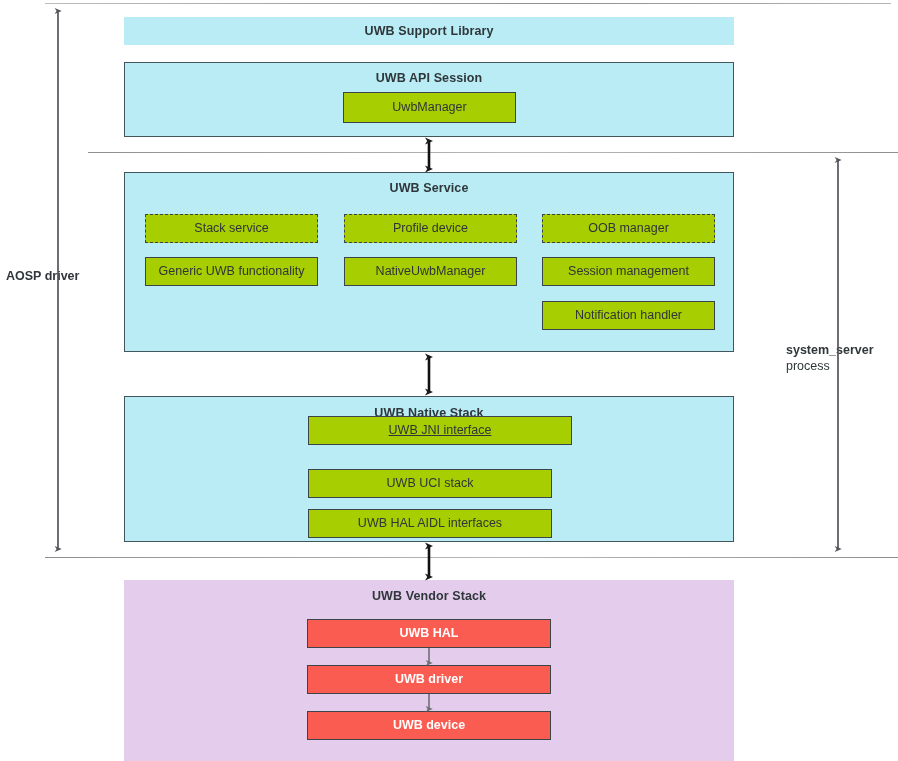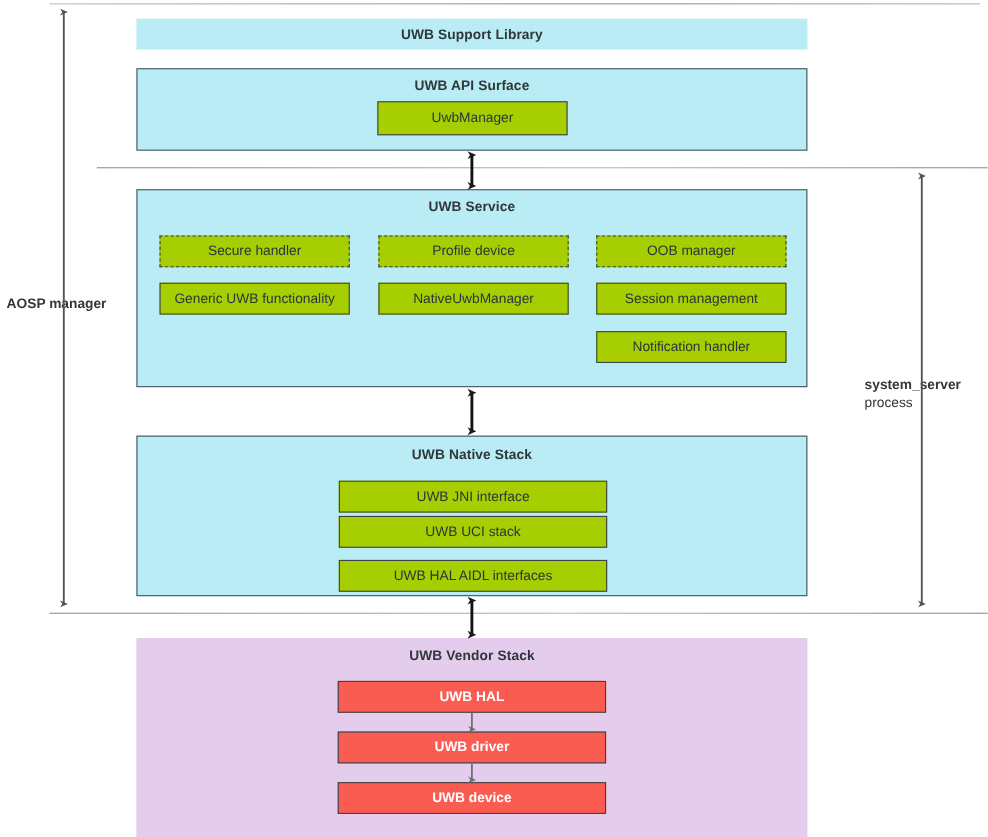--- a/index.html
+++ b/index.html
@@ -96,54 +96,54 @@
 
   <div class="abs hrule grad-r" style="left:45px; top:3px; width:846px;"></div>
   <div class="abs hrule grad-l" style="left:88px; top:152px; width:810px;"></div>
   <div class="abs hrule grad-l" style="left:45px; top:557px; width:853px;"></div>
 
   <div class="abs layer noborder" style="left:124px; top:17px; width:610px; height:28px;">
     <div class="layer-title" style="top:7px;">UWB Support Library</div>
   </div>
 
   <div class="abs layer" style="left:124px; top:62px; width:610px; height:75px;">
-    <div class="layer-title" style="top:8px;">UWB API Surface</div>
+    <div class="layer-title" style="top:8px;">UWB API Session</div>
     <div class="chip" style="left:218px; top:29px; width:173px; height:31px;text-align:center;">UwbManager</div>
   </div>
 
   <div class="abs layer" style="left:124px; top:172px; width:610px; height:180px;">
     <div class="layer-title" style="top:8px;">UWB Service</div>
 
-    <div class="chip dashed" style="left:20px; top:41px; width:173px; height:29px;">Secure handler</div>
+    <div class="chip dashed" style="left:20px; top:41px; width:173px; height:29px;">Stack service</div>
     <div class="chip dashed" style="left:219px; top:41px; width:173px; height:29px;">Profile device</div>
     <div class="chip dashed" style="left:417px; top:41px; width:173px; height:29px;">OOB manager</div>
 
     <div class="chip" style="left:20px; top:84px; width:173px; height:29px;">Generic UWB functionality</div>
     <div class="chip" style="left:219px; top:84px; width:173px; height:29px;">NativeUwbManager</div>
     <div class="chip" style="left:417px; top:84px; width:173px; height:29px;">Session management</div>
 
     <div class="chip" style="left:417px; top:128px; width:173px; height:29px;">Notification handler</div>
   </div>
 
   <div class="abs layer" style="left:124px; top:396px; width:610px; height:146px;">
     <div class="layer-title" style="top:9px;">UWB Native Stack</div>
-    <div class="chip" style="left:183px; top:40px; width:244px; height:29px;">UWB JNI interface</div>
+    <div class="chip" style="left:183px; top:19px; width:264px; height:29px;text-decoration:underline;">UWB JNI interface</div>
     <div class="chip" style="left:183px; top:72px; width:244px; height:29px;">UWB UCI stack</div>
     <div class="chip" style="left:183px; top:112px; width:244px; height:29px;">UWB HAL AIDL interfaces</div>
   </div>
 
   <div class="abs layer vendor" style="left:124px; top:580px; width:610px; height:181px;">
     <div class="layer-title regular" style="top:9px;">UWB Vendor Stack</div>
     <div class="chip red" style="left:183px; top:39px; width:244px; height:29px;">UWB HAL</div>
     <div class="chip red" style="left:183px; top:131px; width:244px; height:29px;">UWB device</div>
     <div class="chip red" style="left:183px; top:85px; width:244px; height:29px;">UWB driver</div>
   </div>
 
   <div class="side-label" style="left:6px; top:269px; width:100px;">
-    <span class="b">AOSP manager</span>
+    <span class="b">AOSP driver</span>
   </div>
 
   <div class="side-label right" style="left:786px; top:343px; width:108px;">
     <span class="b">system_server</span>
     <span class="n">process</span>
   </div>
 
   <svg id="arrows" viewBox="0 0 898 761">
     <defs>
       <marker id="ah" markerWidth="9" markerHeight="9" refX="4.2" refY="4.4" orient="auto" markerUnits="userSpaceOnUse">

